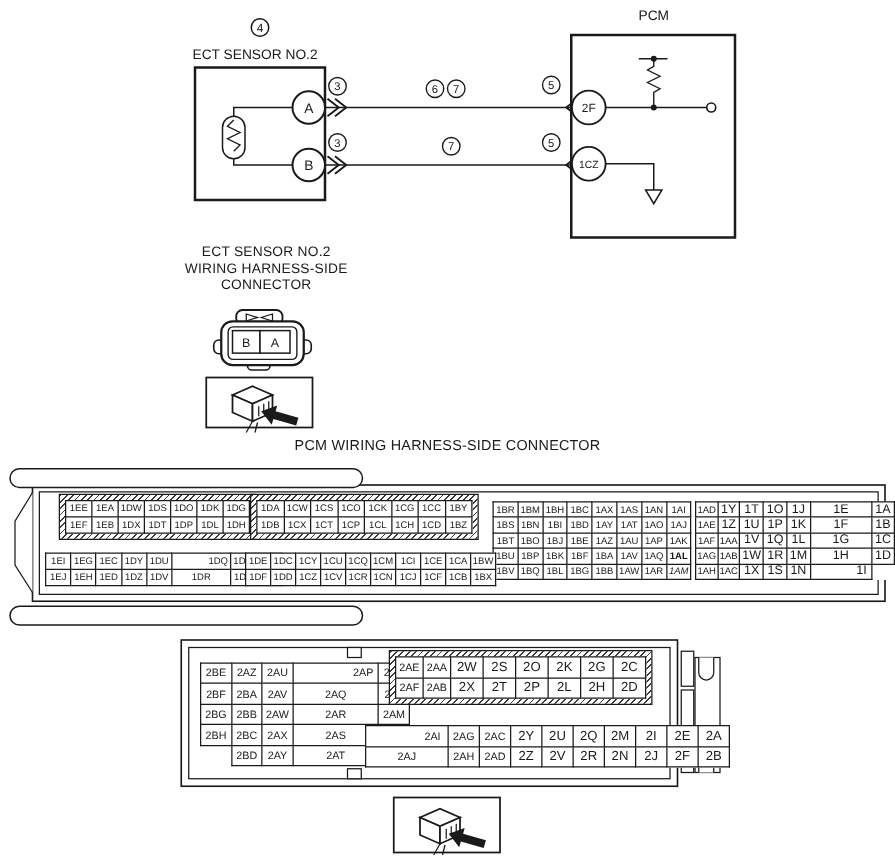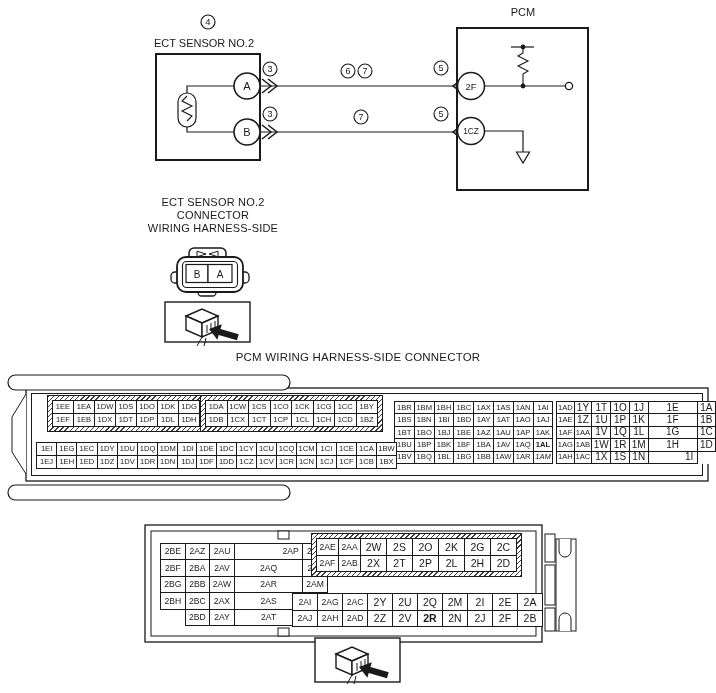--- a/index.html
+++ b/index.html
@@ -9,21 +9,21 @@
     font-family:"Liberation Sans", sans-serif;
   }
   .abs{position:absolute;}
   svg{display:block;overflow:visible;}
   svg text{fill:#1a1a1a;font-family:"Liberation Sans",sans-serif;}
   .title{font-size:11px;letter-spacing:.2px;}
   #ect-conn-title{left:133px;top:196px;width:160px;text-align:center;line-height:13px;}
   #pcm-grid-title{left:0;top:351px;width:716px;text-align:center;font-size:11.5px;}
   .conn{left:0;}
   #conn1{top:372px;width:716px;height:134px;}
-  #conn2{top:520px;width:716px;height:138px;}
+  #conn2{top:507px;width:716px;height:138px;}
   .block{position:absolute;}
   .block table{border-collapse:collapse;background:#fff;}
   .block td{
     border:1px solid #1a1a1a;background:#fff;padding:0;
     text-align:center;vertical-align:middle;line-height:1;
     font-size:7.6px;color:#1a1a1a;
   }
   .block td.big{font-size:10px;}
   #conn2 .block td{font-size:8.6px;}
   #conn2 .block td.big{font-size:10.5px;}
@@ -143,22 +143,22 @@
     <text x="471" y="89.5" font-size="9.5" text-anchor="middle">2F</text>
   </g>
   <g>
     <circle cx="471" cy="131" r="13.5" fill="#fff" stroke="#1a1a1a" stroke-width="1.5"></circle>
     <text x="471" y="134.3" font-size="8.3" text-anchor="middle">1CZ</text>
   </g>
 </svg>
 
 <div class="abs title" id="ect-conn-title">
   <div>ECT SENSOR NO.2</div>
+  <div>WIRING HARNESS-SIDE</div>
   <div>CONNECTOR</div>
-  <div>WIRING HARNESS-SIDE</div>
 </div>
 
 <svg class="abs" style="left:0;top:200" width="716" height="150" viewBox="0 0 716 150">
 
   <g>
     <rect x="171" y="72" width="9" height="11" rx="4" fill="#fff" stroke="#1a1a1a" stroke-width="1.3"></rect>
     <rect x="240" y="72" width="9" height="11" rx="4" fill="#fff" stroke="#1a1a1a" stroke-width="1.3"></rect>
     <rect x="198" y="87" width="18" height="9" rx="3.5" fill="#fff" stroke="#1a1a1a" stroke-width="1.3"></rect>
     <rect x="189" y="48" width="37" height="12" rx="5" fill="#fff" stroke="#1a1a1a" stroke-width="1.5"></rect>
     <polygon points="197,51.2 206,54 197,56.8" fill="#fff" stroke="#1a1a1a" stroke-width="1"></polygon>
@@ -346,21 +346,21 @@
     </div>
   <div class="block" style="left:36px;top:70px">
       <table>
         <tbody>
           <tr>
             <td style="width: 19.2px; height: 12px;">1EI</td>
             <td style="width: 19.2px; height: 12px;">1EG</td>
             <td style="width: 19.2px; height: 12px;">1EC</td>
             <td style="width: 19.2px; height: 12px;">1DY</td>
             <td style="width: 19.2px; height: 12px;">1DU</td>
-            <td style="width: 19.2px; height: 12px;">1DQ</td>
+            <td style="width: 19.2px; height: 12px; padding-left: 27px;">1DQ</td>
             <td style="width: 19.2px; height: 12px;">1DM</td>
             <td style="width: 19.2px; height: 12px;">1DI</td>
           </tr>
           <tr>
             <td style="width: 19.2px; height: 12px;">1EJ</td>
             <td style="width: 19.2px; height: 12px;">1EH</td>
             <td style="width: 19.2px; height: 12px;">1ED</td>
             <td style="width: 19.2px; height: 12px;">1DZ</td>
             <td style="width: 19.2px; height: 12px;">1DV</td>
             <td style="width: 19.2px; height: 12px;">1DR</td>
@@ -481,38 +481,38 @@
             <td class="big" style="width: 25px; height: 15.6px;">2H</td>
             <td class="big" style="width: 25px; height: 15.6px;">2D</td>
           </tr>
         </tbody>
       </table>
     </div>
   <div class="block" style="left:292px;top:73px">
       <table>
         <tbody>
           <tr>
-            <td style="width: 24px; height: 15.6px;">2AI</td>
+            <td style="width: 24px; height: 15.6px; padding-left: 41px;">2AI</td>
             <td style="width: 24px; height: 15.6px;">2AG</td>
             <td style="width: 24px; height: 15.6px;">2AC</td>
             <td class="big" style="width: 24px; height: 15.6px;">2Y</td>
             <td class="big" style="width: 24px; height: 15.6px;">2U</td>
             <td class="big" style="width: 24px; height: 15.6px;">2Q</td>
             <td class="big" style="width: 24px; height: 15.6px;">2M</td>
             <td class="big" style="width: 24px; height: 15.6px;">2I</td>
             <td class="big" style="width: 24px; height: 15.6px;">2E</td>
             <td class="big" style="width: 24px; height: 15.6px;">2A</td>
           </tr>
           <tr>
             <td style="width: 24px; height: 15.6px;">2AJ</td>
             <td style="width: 24px; height: 15.6px;">2AH</td>
             <td style="width: 24px; height: 15.6px;">2AD</td>
             <td class="big" style="width: 24px; height: 15.6px;">2Z</td>
             <td class="big" style="width: 24px; height: 15.6px;">2V</td>
-            <td class="big" style="width: 24px; height: 15.6px; font-weight: bold;">2R</td>
+            <td class="big" style="width: 24px; height: 15.6px;">2R</td>
             <td class="big" style="width: 24px; height: 15.6px;">2N</td>
             <td class="big" style="width: 24px; height: 15.6px;">2J</td>
             <td class="big" style="width: 24px; height: 15.6px;">2F</td>
             <td class="big" style="width: 24px; height: 15.6px;">2B</td>
           </tr>
         </tbody>
       </table>
     </div>
 </div>
 

